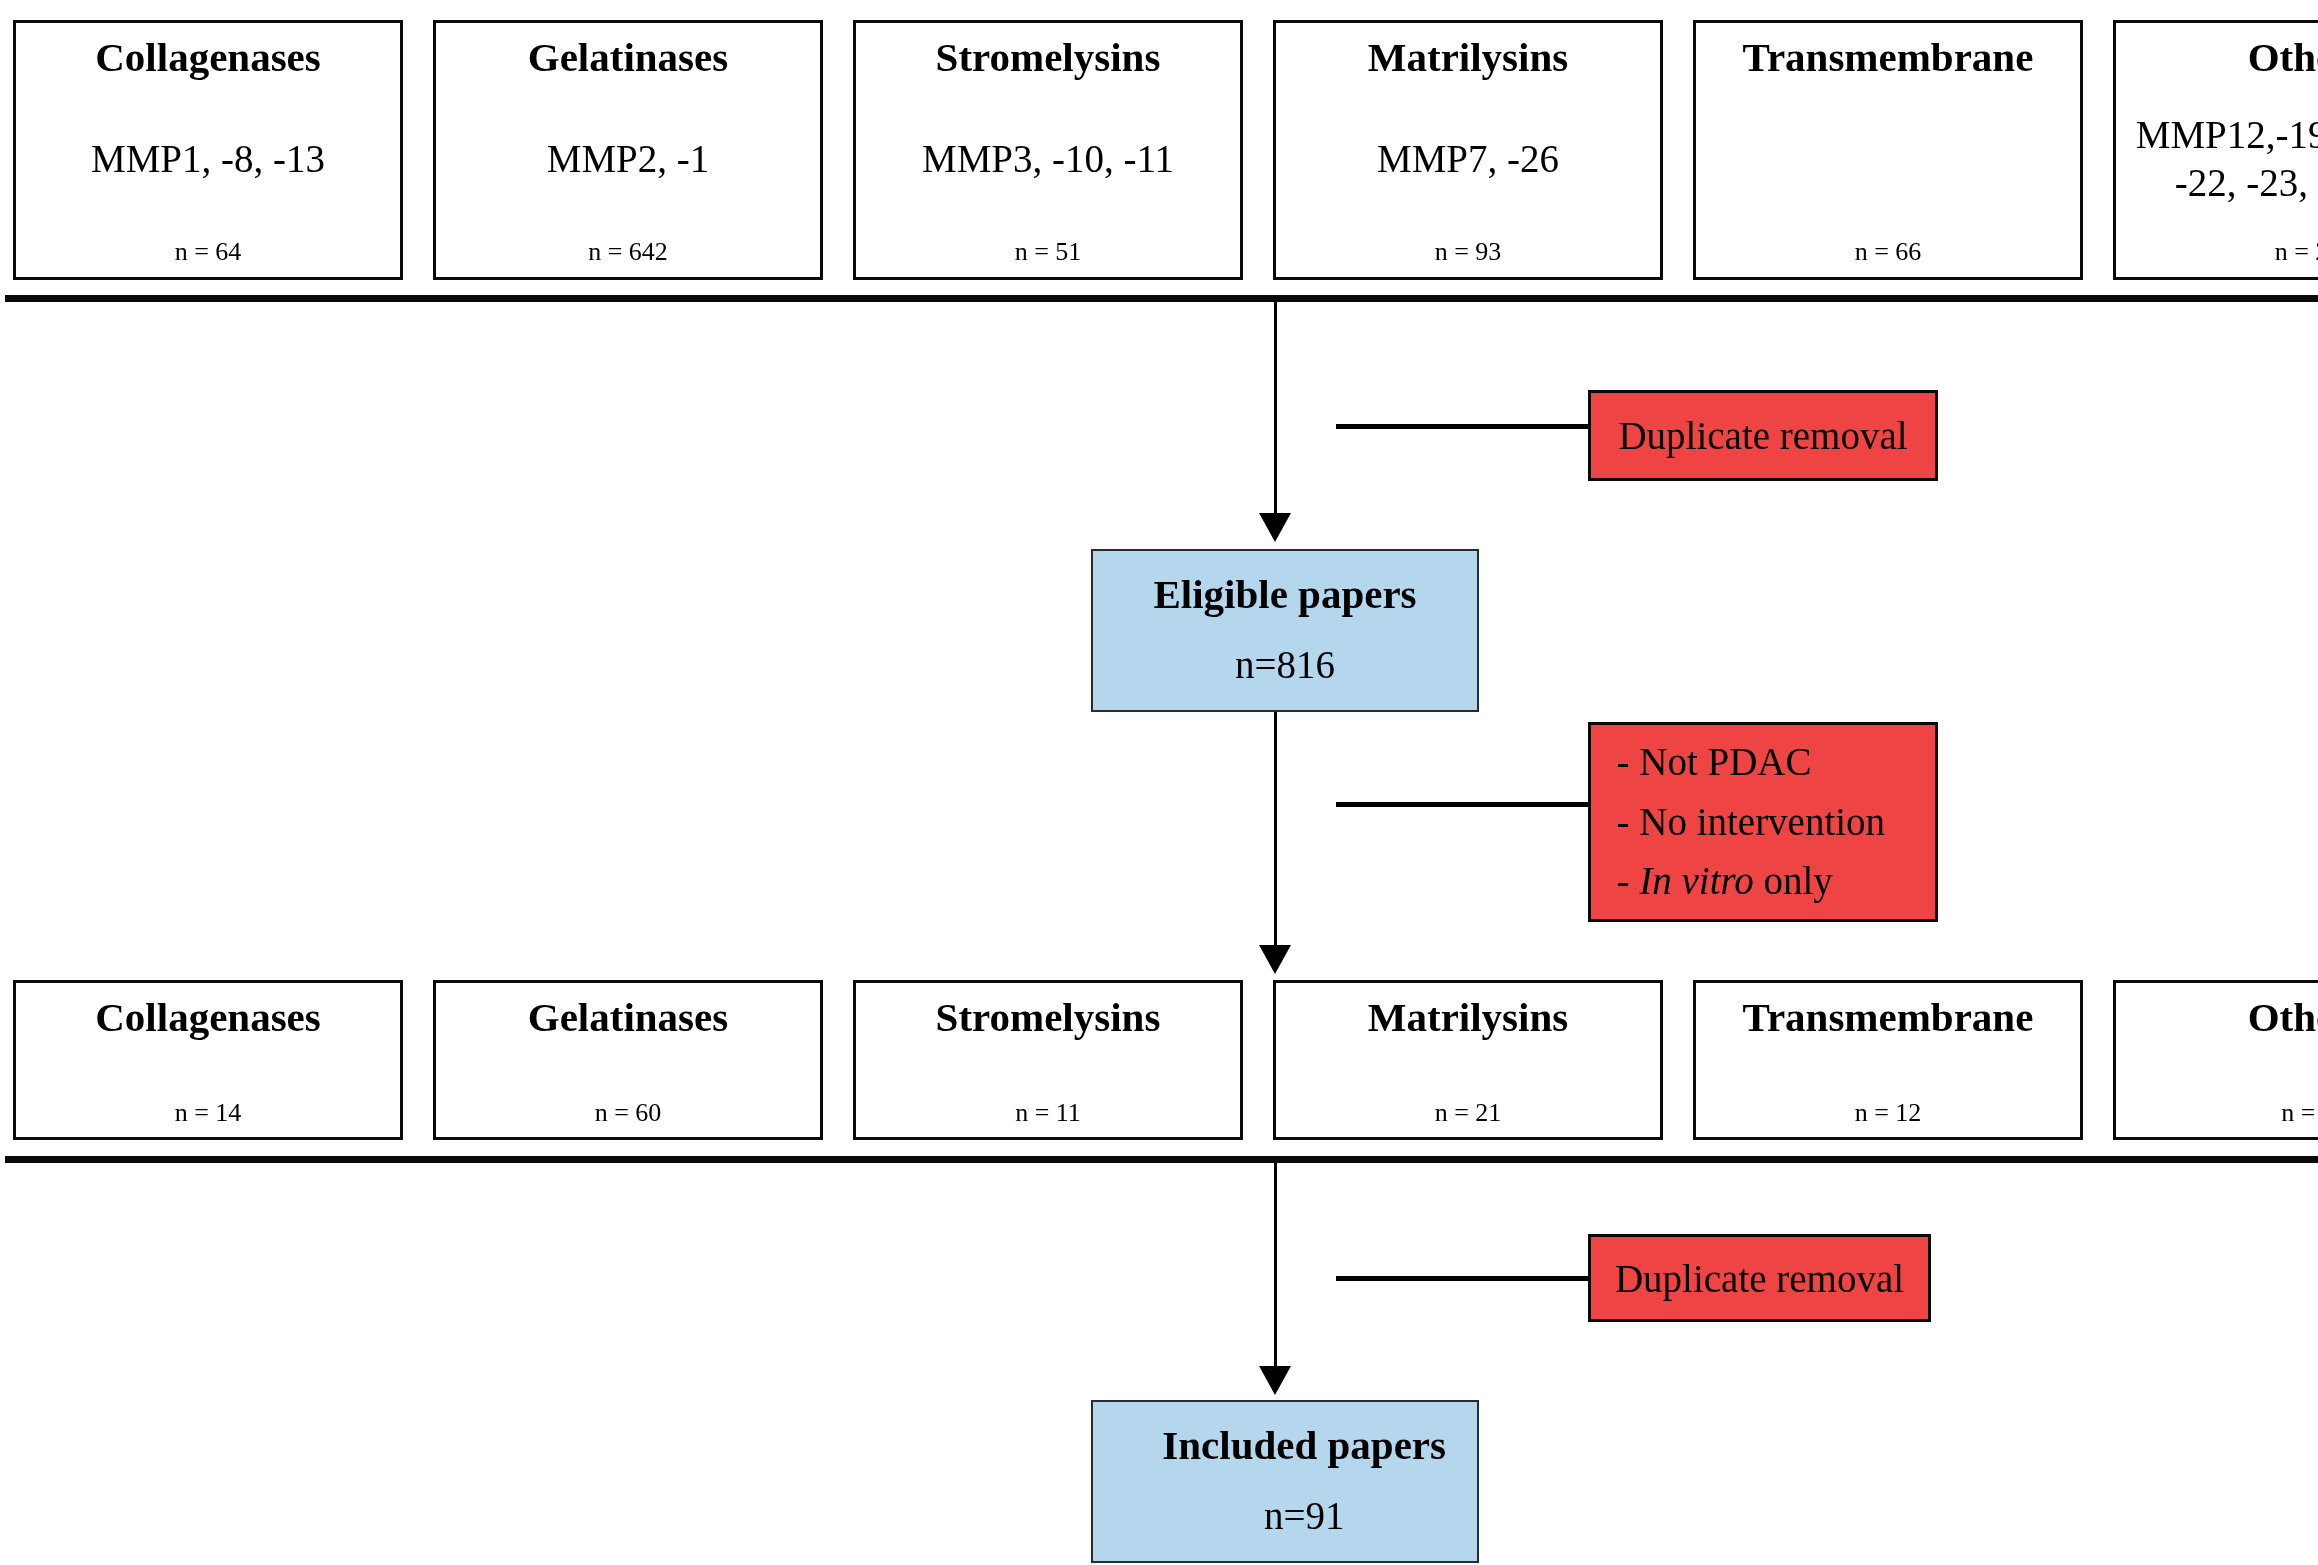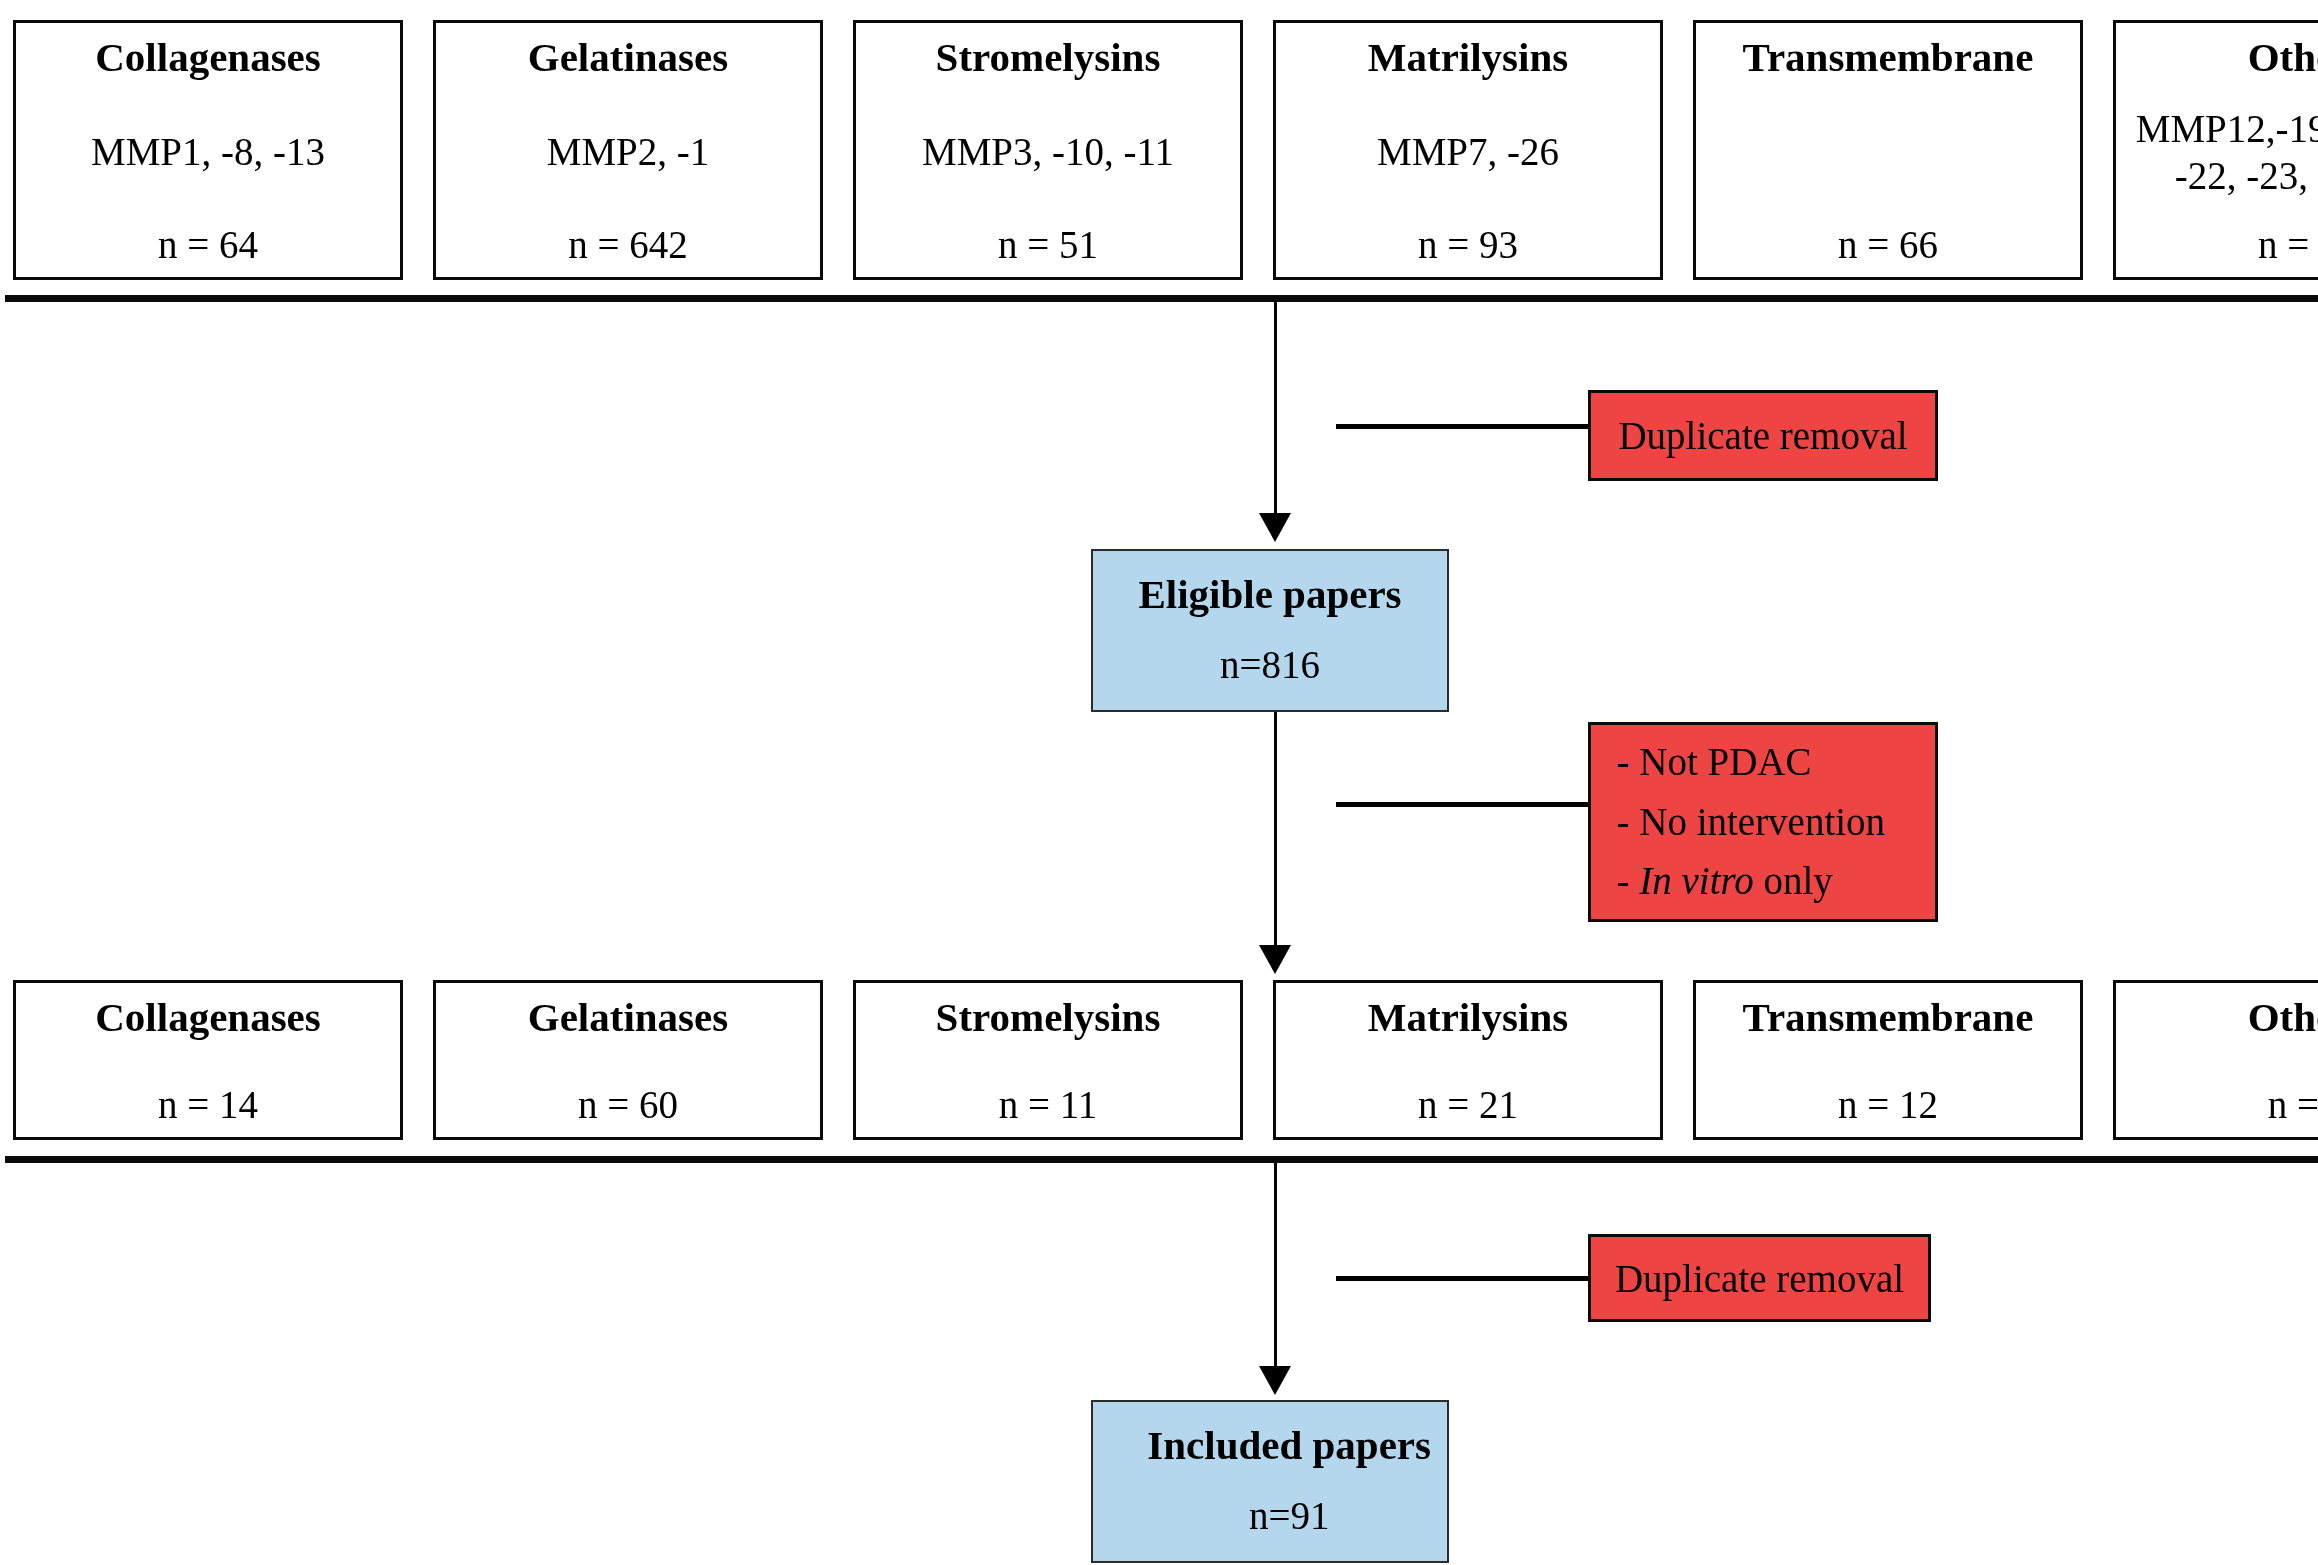--- a/index.html
+++ b/index.html
@@ -31,21 +31,21 @@
     background: #ffffff;
     display: flex;
     flex-direction: column;
     justify-content: space-between;
     align-items: center;
     text-align: center;
     padding: 12px 5.6px 11px 5.6px;
   }
   .cat-title { font-weight: bold; font-size: 41px; line-height: 1.1; }
   .cat-mmps  { font-size: 39px; line-height: 1.22; }
-  .cat-count { font-size: 39px; line-height: 1.05; }
+  .cat-count { font-size: 26px; line-height: 1.05; }
 
   
   .rule {
     position: absolute;
     left: 4.6px;
     width: 2507px;
     height: 6.5px;
     background: #0a0a0a;
   }
   .rule-1 { top: 295px; }
@@ -125,21 +125,21 @@
     padding: 7.4px 0 7.4px 25.5px;
   }
   .excl-line { font-size: 39px; line-height: 1.15; white-space: pre-wrap; }
   .excl-line em { font-style: italic; }
 
   
   .bluebox {
     position: absolute;
     box-sizing: border-box;
     left: 1091px;
-    width: 358px;
+    width: 388px;
     border: 2.3px solid #2b2b2b;
     background: #b4d7ee;
     display: flex;
     flex-direction: column;
     justify-content: space-between;
     align-items: center;
     text-align: center;
     padding: 22px 4.6px 24px 4.6px;
   }
   .bluebox-eligible { top: 549px; height: 163px; }

